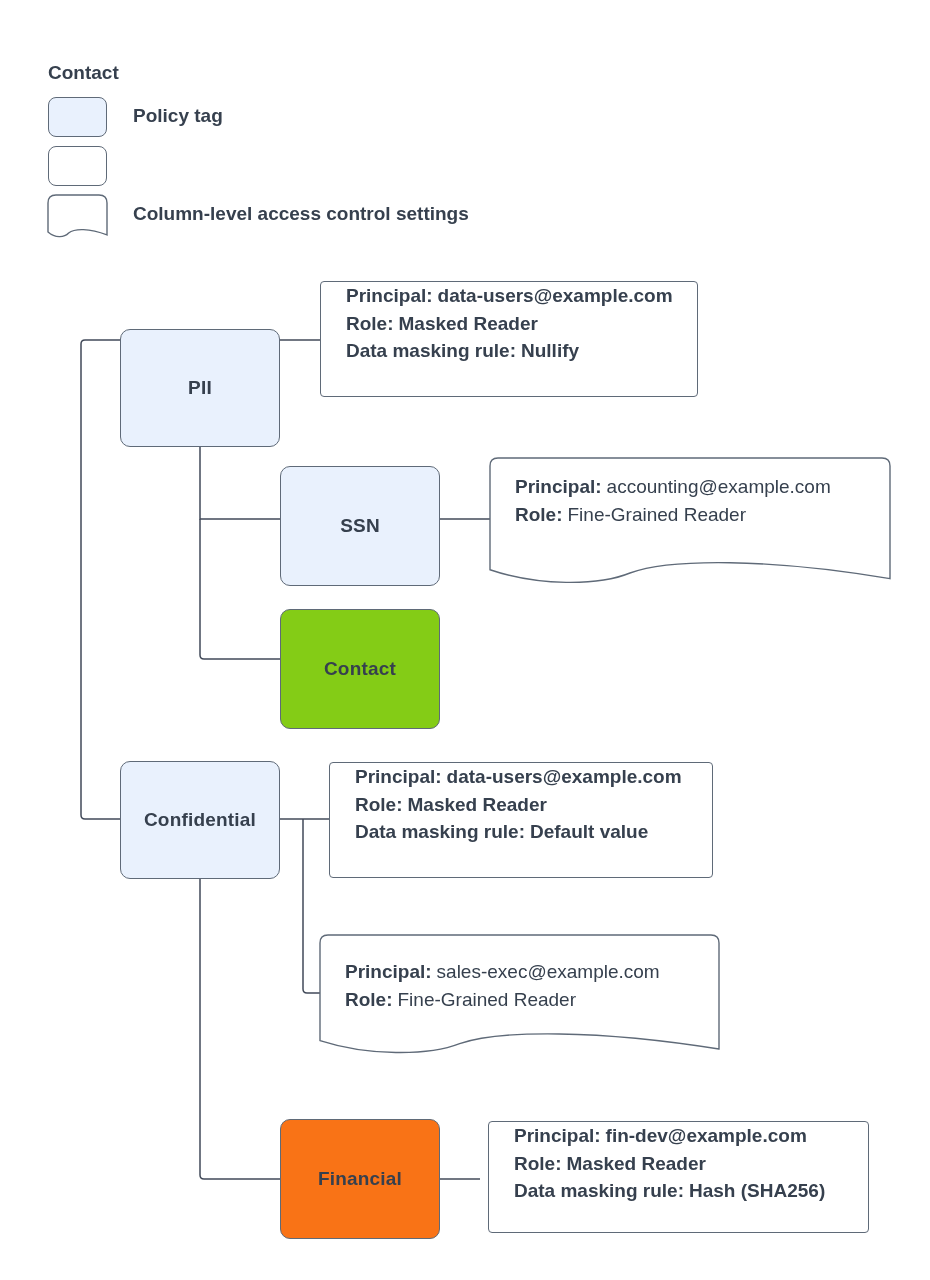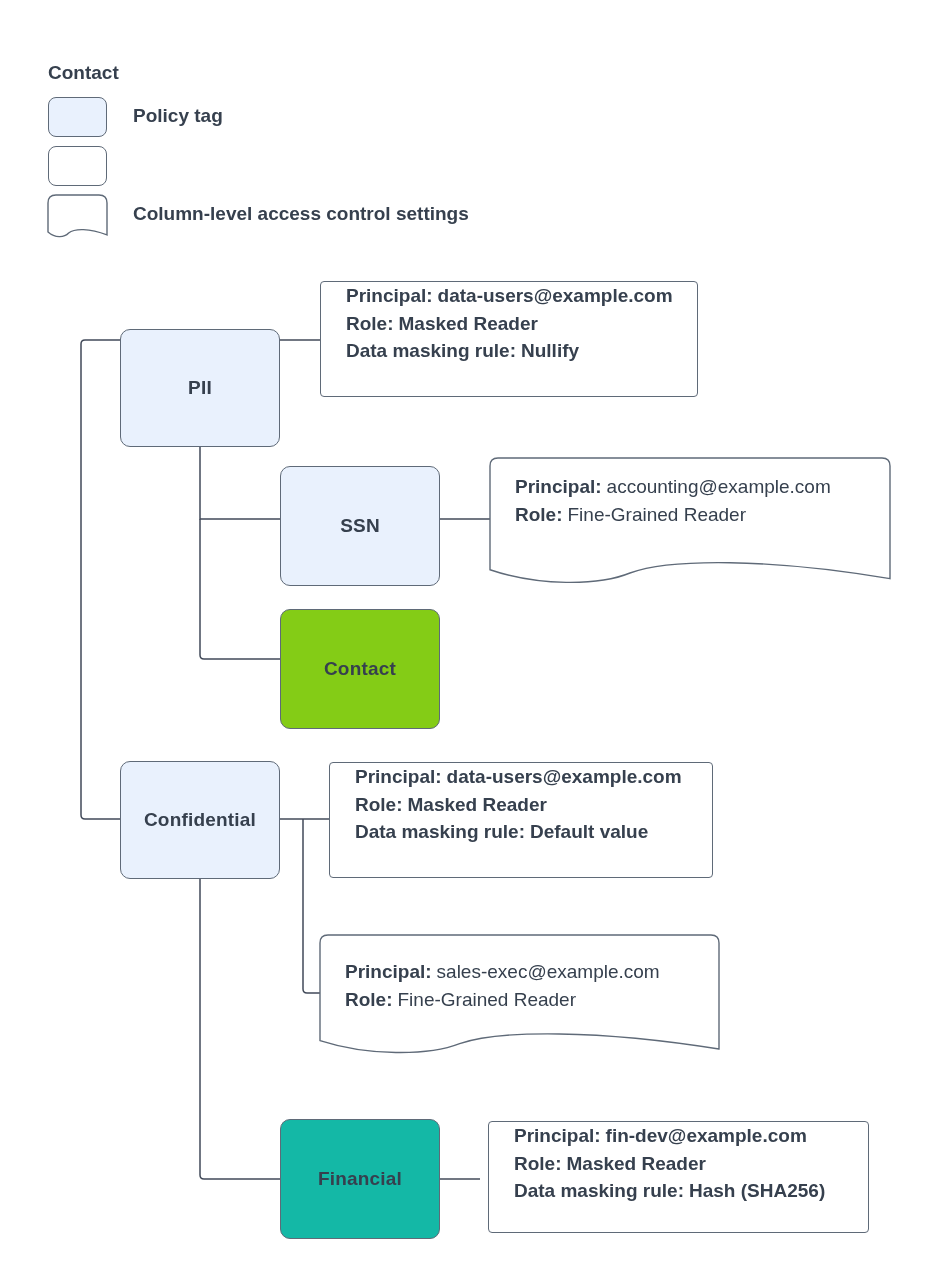--- a/index.html
+++ b/index.html
@@ -68,21 +68,21 @@
   <div class="lg-label" style="top:203px;">Column-level access control settings</div>
 
   <div class="node tag" style="left: 120px; top: 281px; width: 160px; height: 118px; background: rgb(233, 241, 253); border-color: rgb(95, 106, 120); margin-top: 48px;">PII</div>
 
   <div class="node tag" style="left: 280px; top: 466px; width: 160px; height: 120px; background: rgb(233, 241, 253); border-color: rgb(95, 106, 120);">SSN</div>
 
   <div class="node tag" style="left: 280px; top: 609px; width: 160px; height: 120px; background: #84cc16; border-color: rgb(95, 106, 120);">Contact</div>
 
   <div class="node tag" style="left: 120px; top: 761px; width: 160px; height: 118px; background: rgb(233, 241, 253); border-color: rgb(95, 106, 120);">Confidential</div>
 
-  <div class="node tag" style="left: 280px; top: 1119px; width: 160px; height: 120px; background: #14b8a6; border-color: rgb(95, 106, 120);">Financial</div>
+  <div class="node tag" style="left: 280px; top: 1119px; width: 160px; height: 120px; background: #f97316; border-color: rgb(95, 106, 120);">Financial</div>
 
   <div class="node policy" style="left: 320px; top: 281px; width: 378px; height: 116px; border-color: rgb(95, 106, 120);">
     <div class="pline"><b>Principal:</b><span>data-users@example.com</span></div>
     <div class="pline"><b>Role:</b><span>Masked Reader</span></div>
     <div class="pline"><b>Data masking rule:</b><span>Nullify</span></div>
   </div>
 
   <div class="node policy" style="left: 329px; top: 762px; width: 384px; height: 116px; border-color: rgb(95, 106, 120);">
     <div class="pline"><b>Principal:</b><span>data-users@example.com</span></div>
     <div class="pline"><b>Role:</b><span>Masked Reader</span></div>

